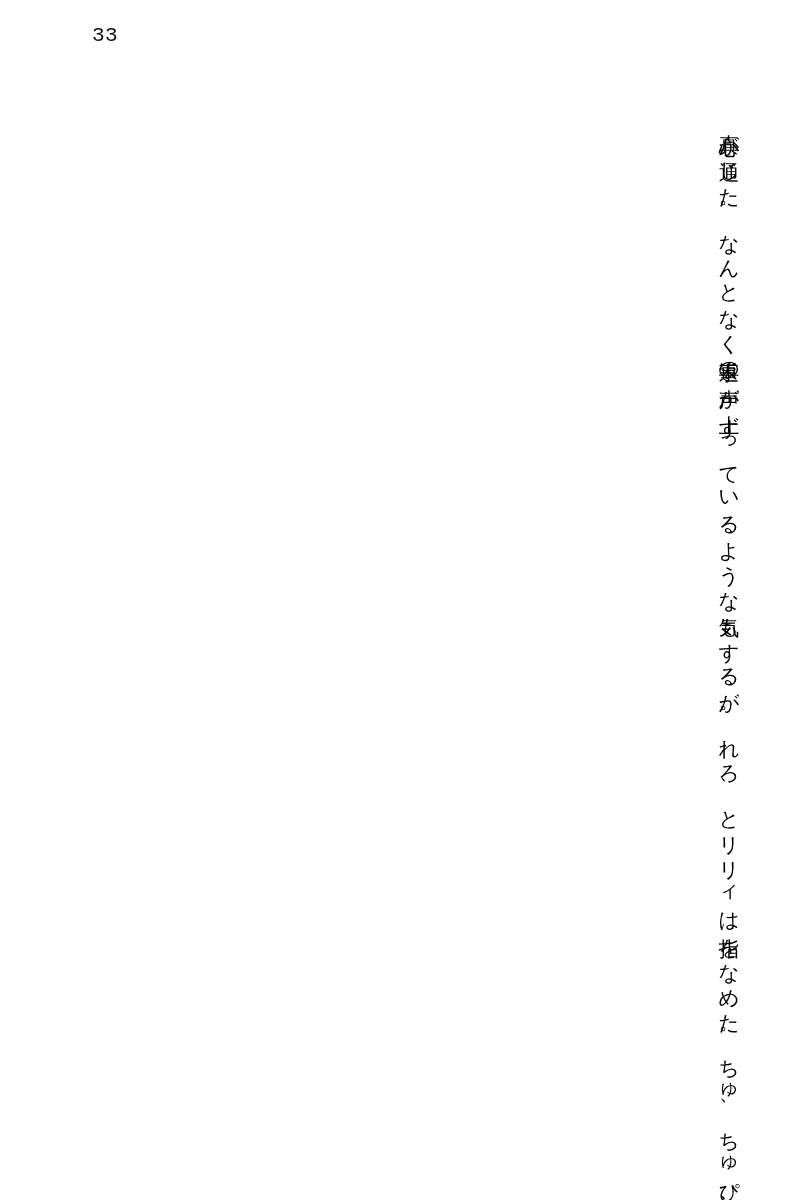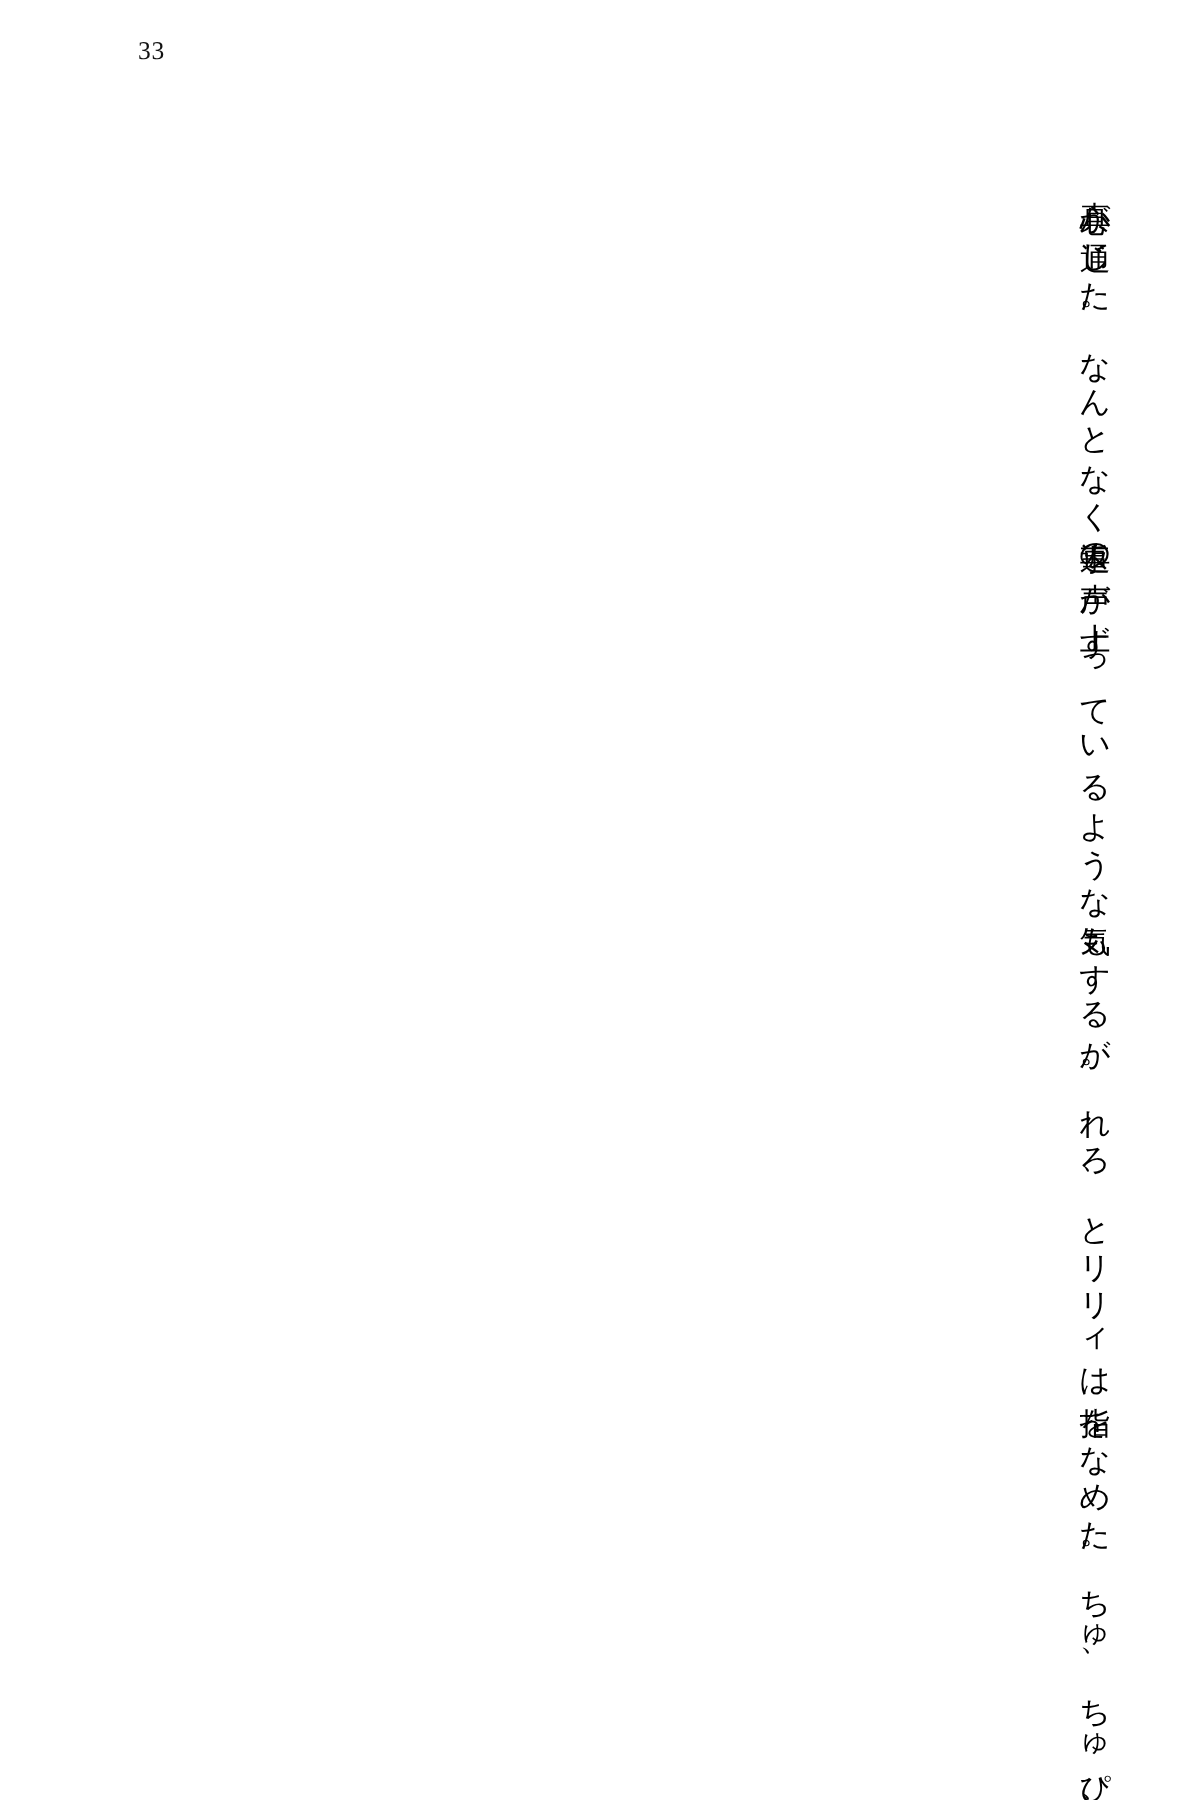--- a/index.html
+++ b/index.html
@@ -18,23 +18,23 @@
     position: relative;
     width: 800px;
     height: 1200px;
     background: #ffffff;
     box-sizing: border-box;
   }
   .page-number {
     position: absolute;
     top: 24px;
     left: 92px;
-    font-size: 17px;
+    font-size: 21px;
     letter-spacing: 0.5px;
-    font-family: Liberation Serif, serif;
+    font-family: Liberation Mono, monospace;
     color: #111111;
   }
   .text-body {
     position: absolute;
     top: 96px;
     left: 58px;
     width: 690px;
     height: 1060px;
     writing-mode: vertical-rl;
     text-orientation: upright;

